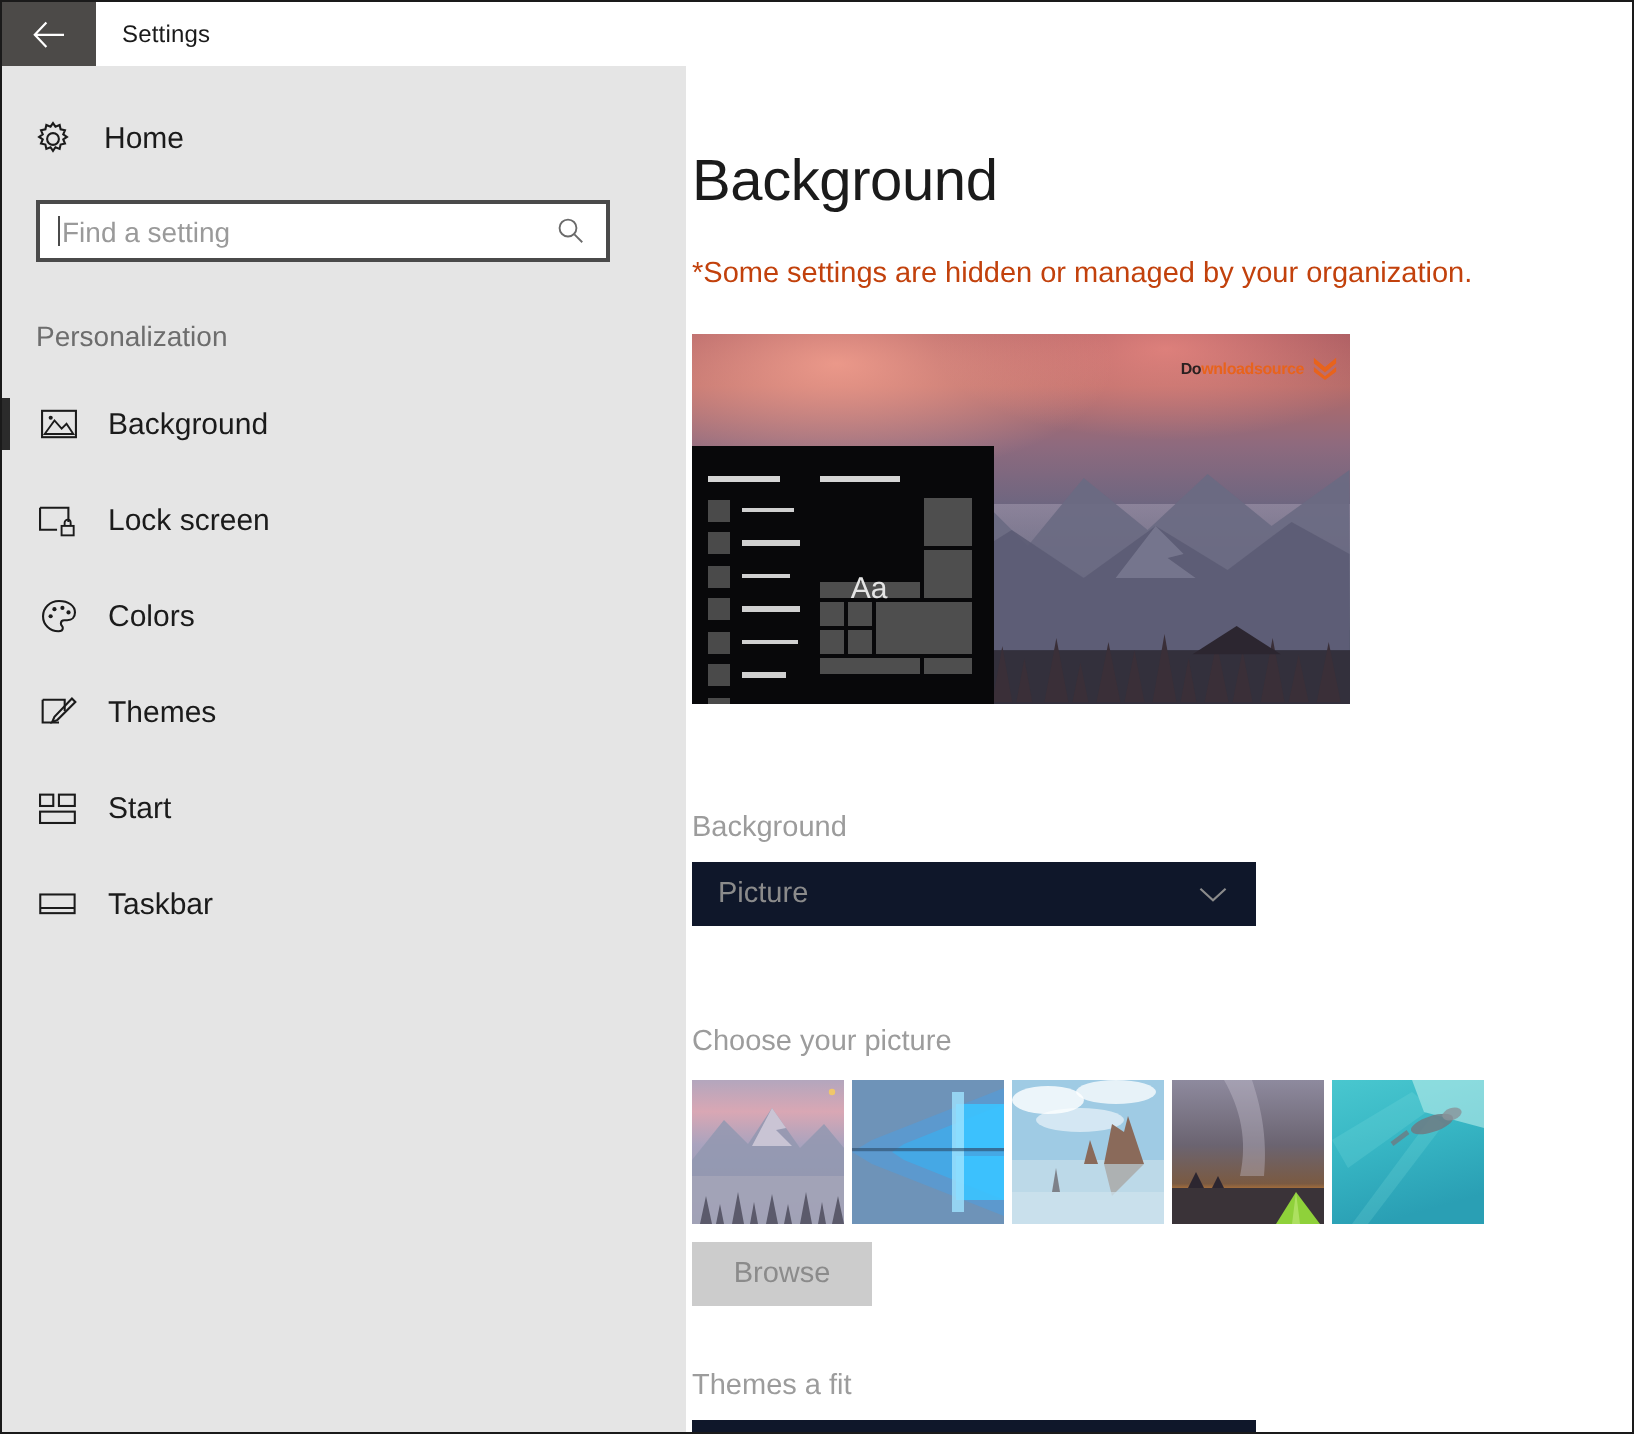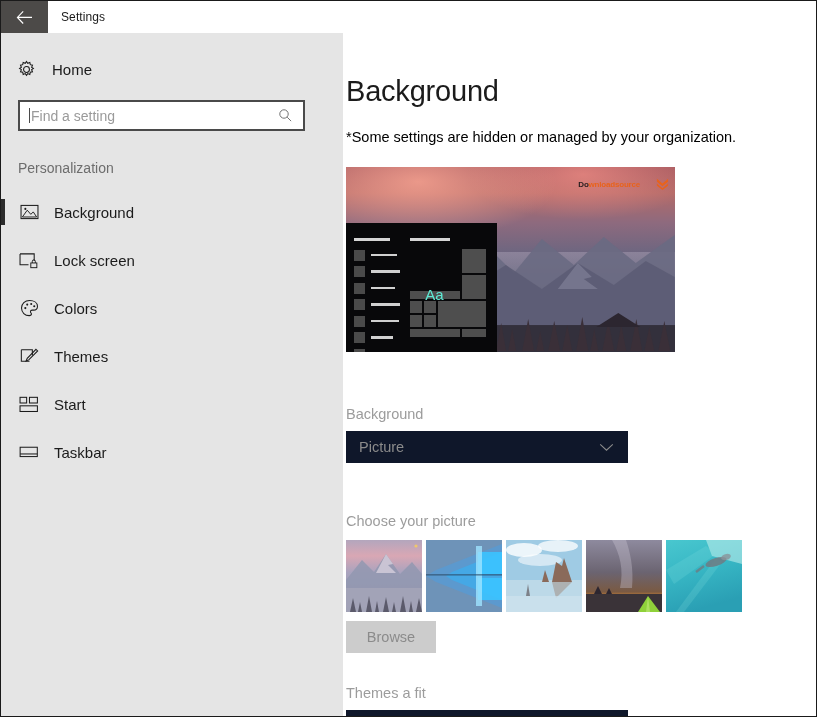--- a/index.html
+++ b/index.html
@@ -123,21 +123,21 @@
   .page-title {
     font-size: 29px;
     font-weight: normal;
     color: #1b1b1b;
     letter-spacing: -0.2px;
     line-height: 1;
   }
   .warn {
     margin-top: 23px;
     font-size: 14.5px;
-    color: #000000;
+    color: #c2410c;
   }
 
   
   .preview {
     position: relative;
     margin-top: 22px;
     width: 329px; height: 185px;
     overflow: hidden;
     background: #1b1b28;
   }
@@ -170,25 +170,25 @@
   .sm-sq { width: 11px; height: 11px; background: #4a4a4a; flex: 0 0 11px; }
   .sm-ln { height: 2.5px; background: #d0d0d0; margin-left: 6px; }
   .sm-tiles {
     position: absolute; left: 42%; top: 11%; width: 52%; height: 80%;
   }
   .sm-tile-hdr { width: 52%; height: 3px; background: #d5d5d5; margin-bottom: 8px; }
   .sm-grid { display: grid; gap: 2px; }
   .tile { background: #4e4e4e; }
   .tile-aa {
     display: flex; align-items: center; justify-content: center;
-    color: #5eead4; font-size: 15px; margin-top: 42px;
+    color: #e5e5e5; font-size: 15px; margin-top: 42px;
   }
   .watermark {
     position: absolute; right: 6px; top: 10px;
-    display: flex; align-items: center; gap: 16px;
+    display: flex; align-items: center; gap: 4px;
     font-size: 8px; font-weight: bold; letter-spacing: -0.2px;
   }
   .wm-a { color: #2a2020; }
   .wm-b { color: #e8631c; }
 
   
   .field-label {
     font-size: 14.5px;
     color: #9c9c9c;
   }

